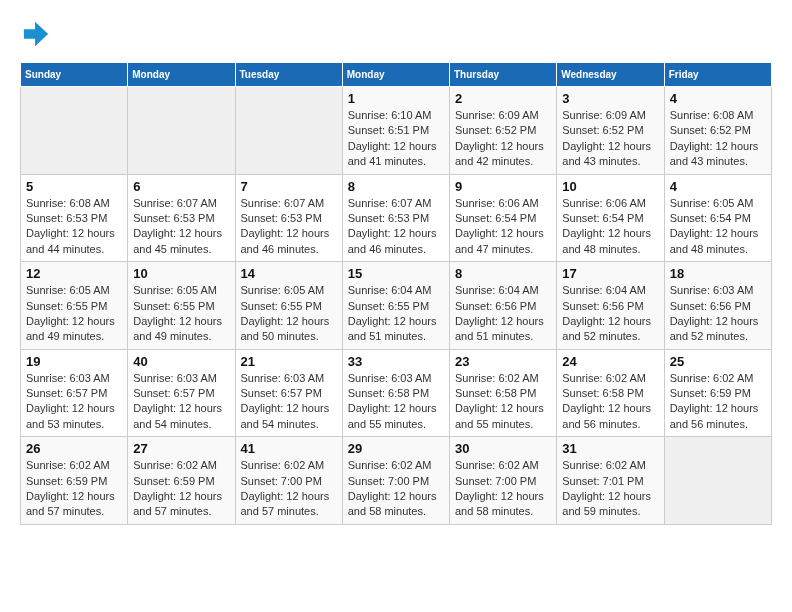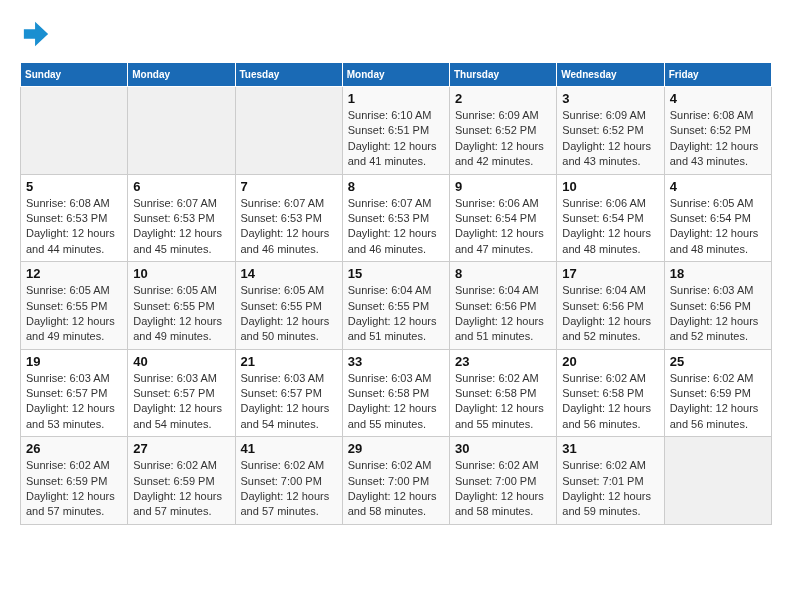--- a/index.html
+++ b/index.html
@@ -287,21 +287,21 @@
 and 55 minutes.</div>
         </td>
         <td>
           <span class="day-number">23</span>
           <div class="day-info" style="white-space: pre-line;">Sunrise: 6:02 AM
 Sunset: 6:58 PM
 Daylight: 12 hours
 and 55 minutes.</div>
         </td>
         <td>
-          <span class="day-number">20</span>
+          <span class="day-number">24</span>
           <div class="day-info" style="white-space: pre-line;">Sunrise: 6:02 AM
 Sunset: 6:58 PM
 Daylight: 12 hours
 and 56 minutes.</div>
         </td>
         <td>
           <span class="day-number">25</span>
           <div class="day-info" style="white-space: pre-line;">Sunrise: 6:02 AM
 Sunset: 6:59 PM
 Daylight: 12 hours

